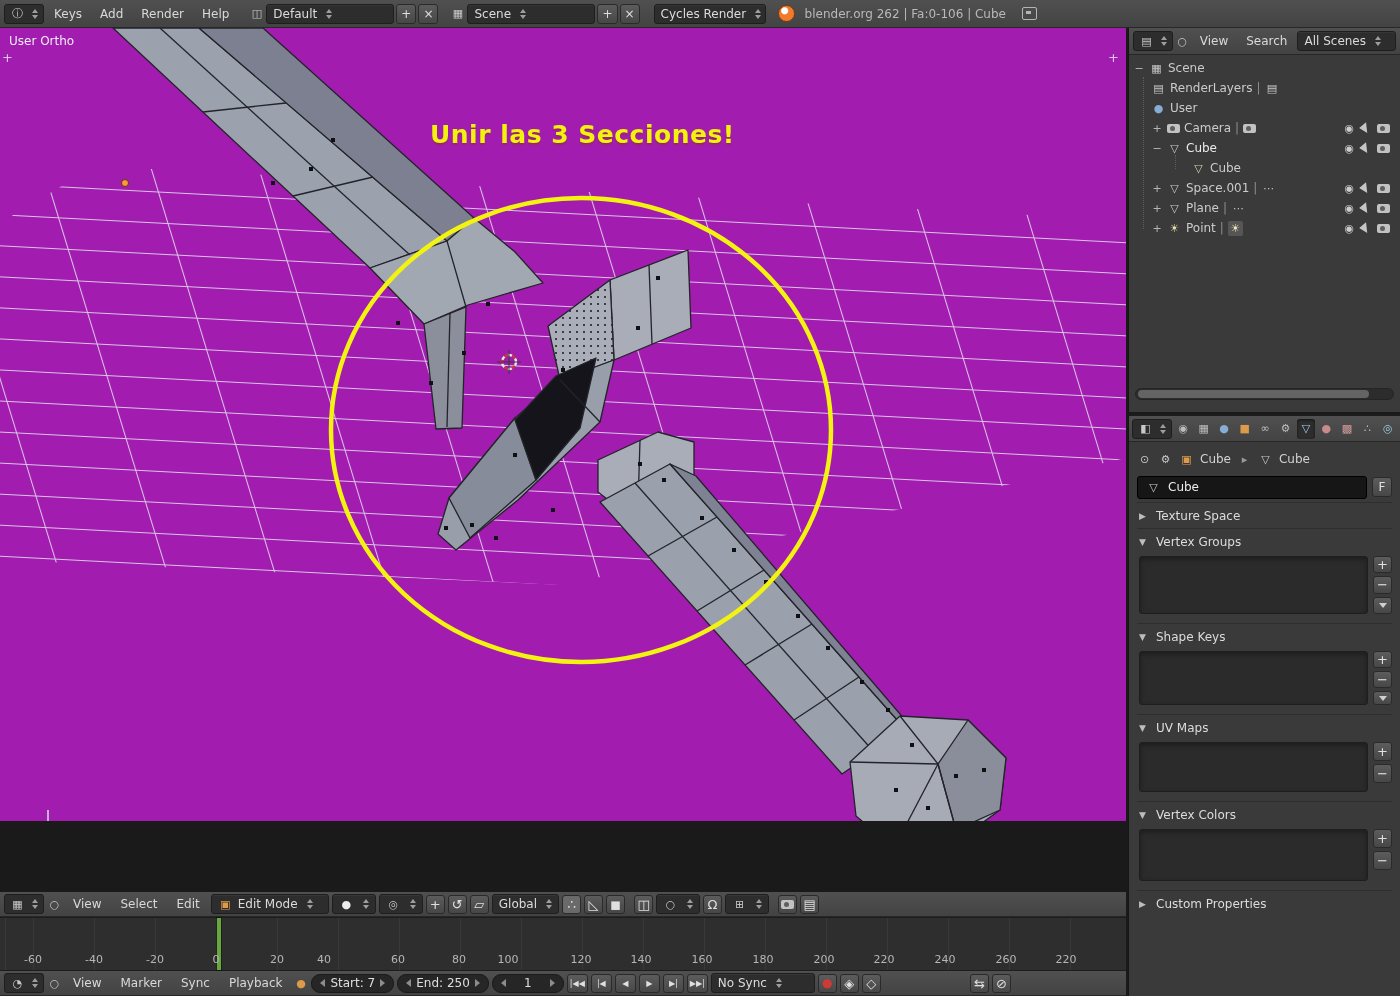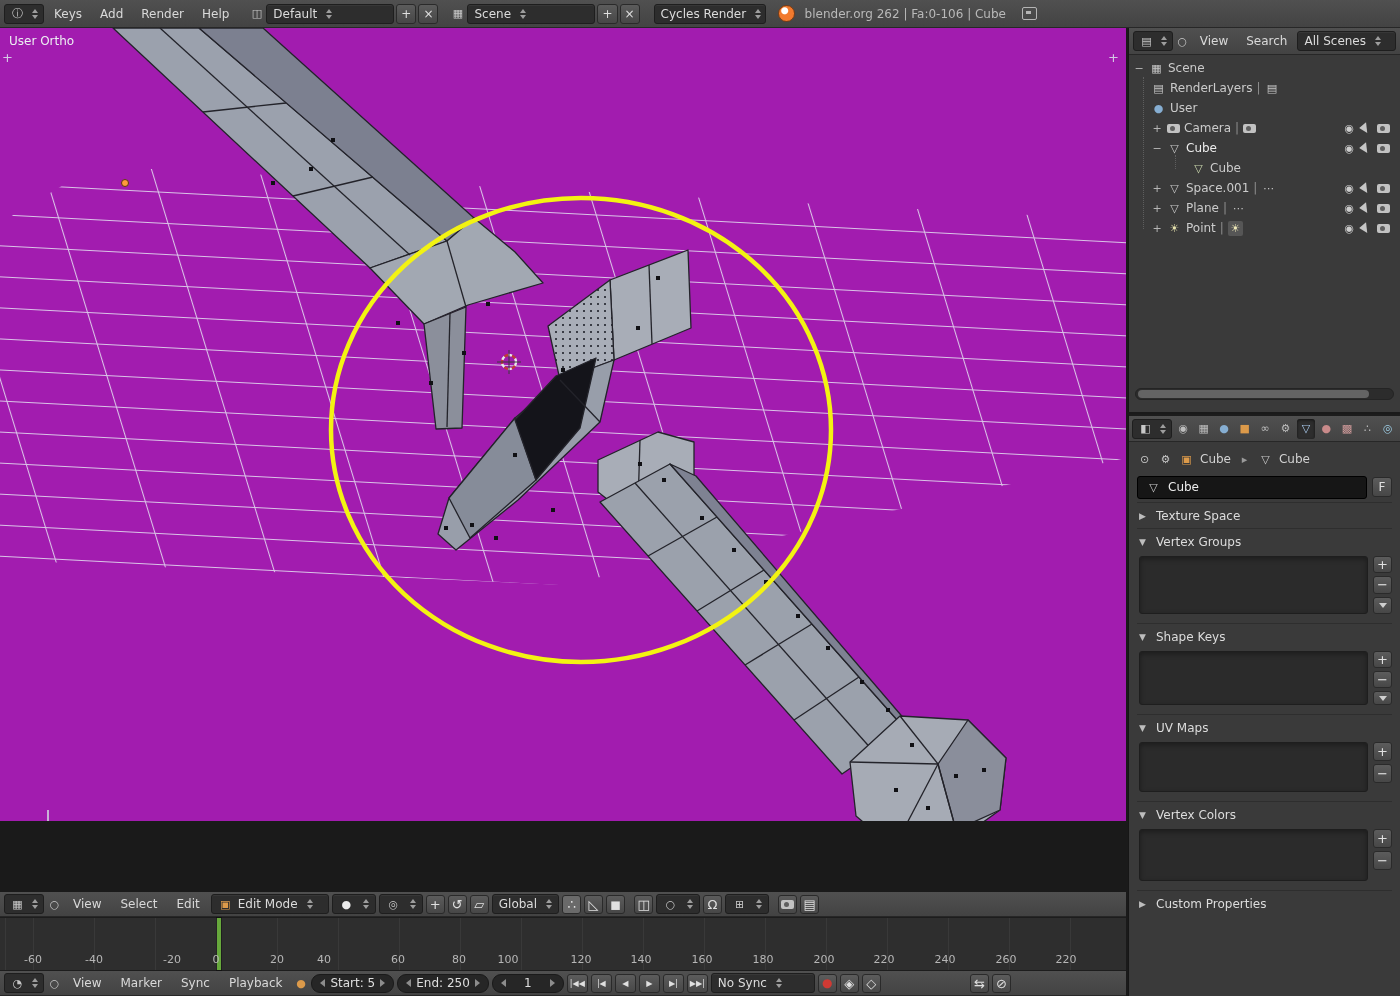--- a/index.html
+++ b/index.html
@@ -254,20 +254,21 @@
         <circle cx="509" cy="334" r="7" fill="none" stroke="#e8e8e8" stroke-width="2.4" stroke-dasharray="4 4"></circle>
         <circle cx="509" cy="334" r="7" fill="none" stroke="#c03b36" stroke-width="2.4" stroke-dasharray="4 4" stroke-dashoffset="4"></circle>
         <line x1="497" y1="334" x2="521" y2="334" stroke="#3a3a3a" stroke-width="1"></line>
         <line x1="509" y1="322" x2="509" y2="346" stroke="#3a3a3a" stroke-width="1"></line>
       </g>
 
       <ellipse cx="581" cy="402" rx="250" ry="232" fill="none" stroke="#f3f312" stroke-width="4.5"></ellipse>
     </svg>
 
     <span id="view-label">User Ortho</span>
+    <span id="annotation">Unir las 3 Secciones!</span>
     <span id="object-label">(1) Cube</span>
     <span class="region-expand" style="left:2px; top:22px;">+</span>
     <span class="region-expand" style="left:1108px; top:22px;">+</span>
 
     <div id="axis-gizmo">
       <svg width="50" height="52" viewBox="0 0 50 52">
         <line x1="34" y1="4" x2="34" y2="28" stroke="#d3d7e0" stroke-width="1.6"></line>
         <line x1="34" y1="28" x2="14" y2="42" stroke="#d3d7e0" stroke-width="1.6"></line>
       </svg>
       <span id="axis-z">z</span>
@@ -345,21 +346,21 @@
     <span class="sq" style="margin-left:6px">
         <span class="camshape"></span>
       </span>
     <span class="sq">▤</span>
   </div>
 
   <div id="ruler">
     <div id="frame-marker"></div>
     <span class="tick" style="left:33px">-60</span>
     <span class="tick" style="left:94px">-40</span>
-    <span class="tick" style="left:172px">-20</span>
+    <span class="tick" style="left:155px">-20</span>
     <span class="tick" style="left:216px">0</span>
     <span class="tick" style="left:277px">20</span>
     <span class="tick" style="left:324px">40</span>
     <span class="tick" style="left:398px">60</span>
     <span class="tick" style="left:459px">80</span>
     <span class="tick" style="left:508px">100</span>
     <span class="tick" style="left:581px">120</span>
     <span class="tick" style="left:641px">140</span>
     <span class="tick" style="left:702px">160</span>
     <span class="tick" style="left:763px">180</span>
@@ -380,21 +381,21 @@
     </span>
     <span class="icn">○</span>
     <span class="menu">View</span>
     <span class="menu">Marker</span>
     <span class="menu">Sync</span>
     <span class="menu">Playback</span>
     <span class="icn orange">●</span>
 
     <span class="field">
       <i class="stepl"></i>
-        <span>Start: 5</span>
+        <span>Start: 7</span>
         <i class="stepr"></i>
     </span>
     <span class="field">
       <i class="stepl"></i>
         <span>End: 250</span>
         <i class="stepr"></i>
     </span>
     <span class="field" style="width:72px; justify-content:space-between">
       <i class="stepl"></i>
         <span>1</span>

